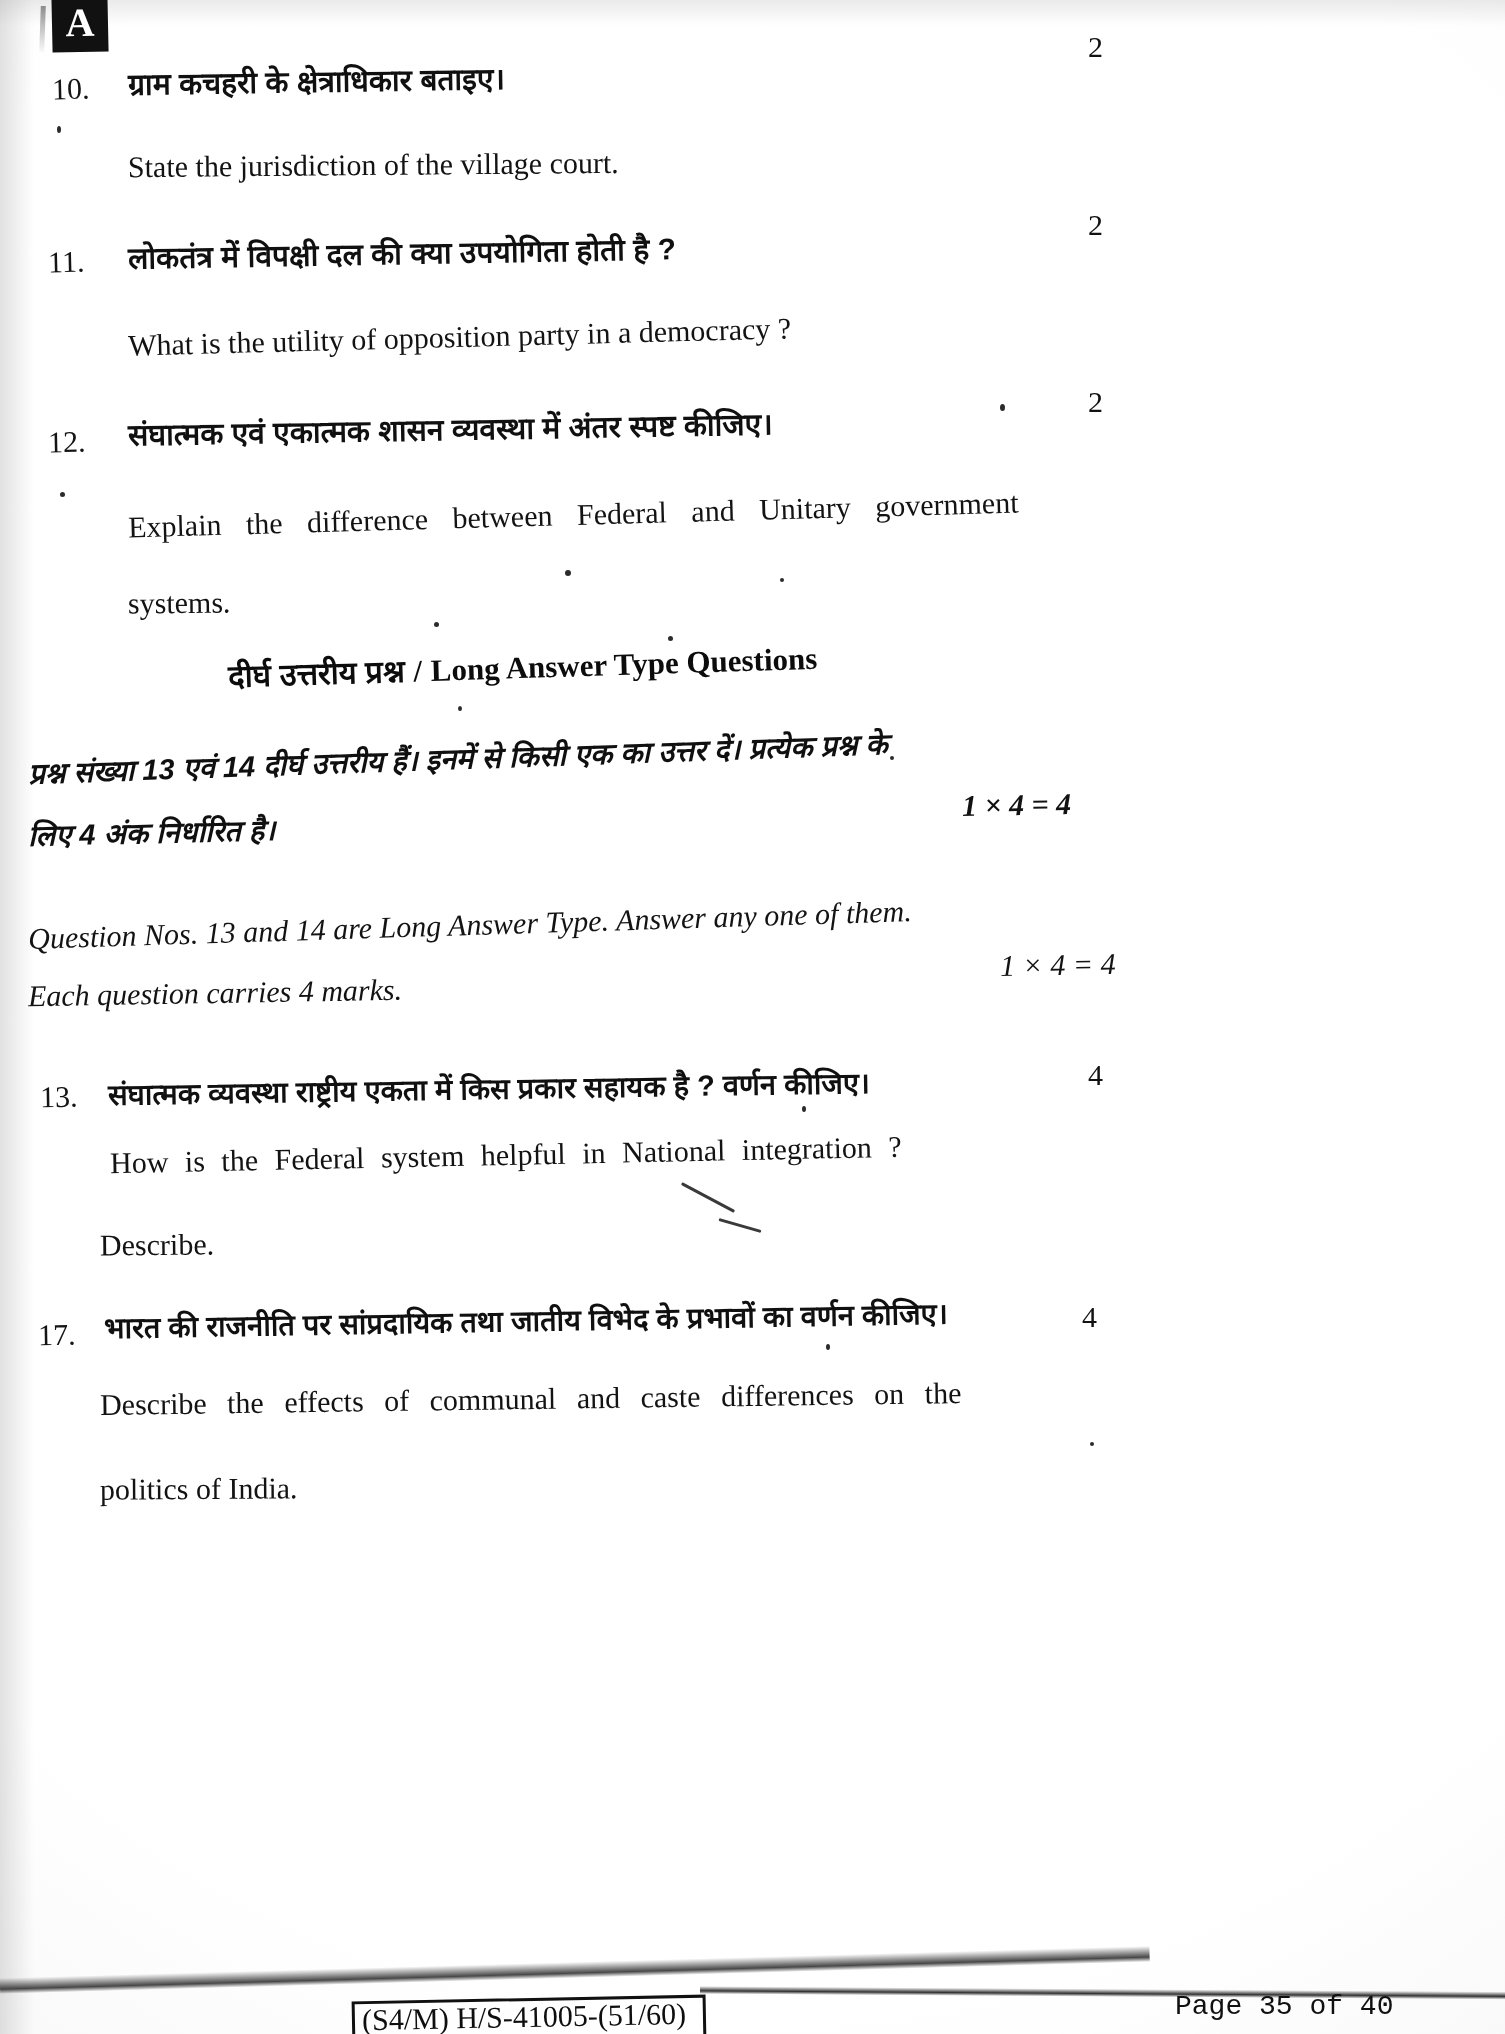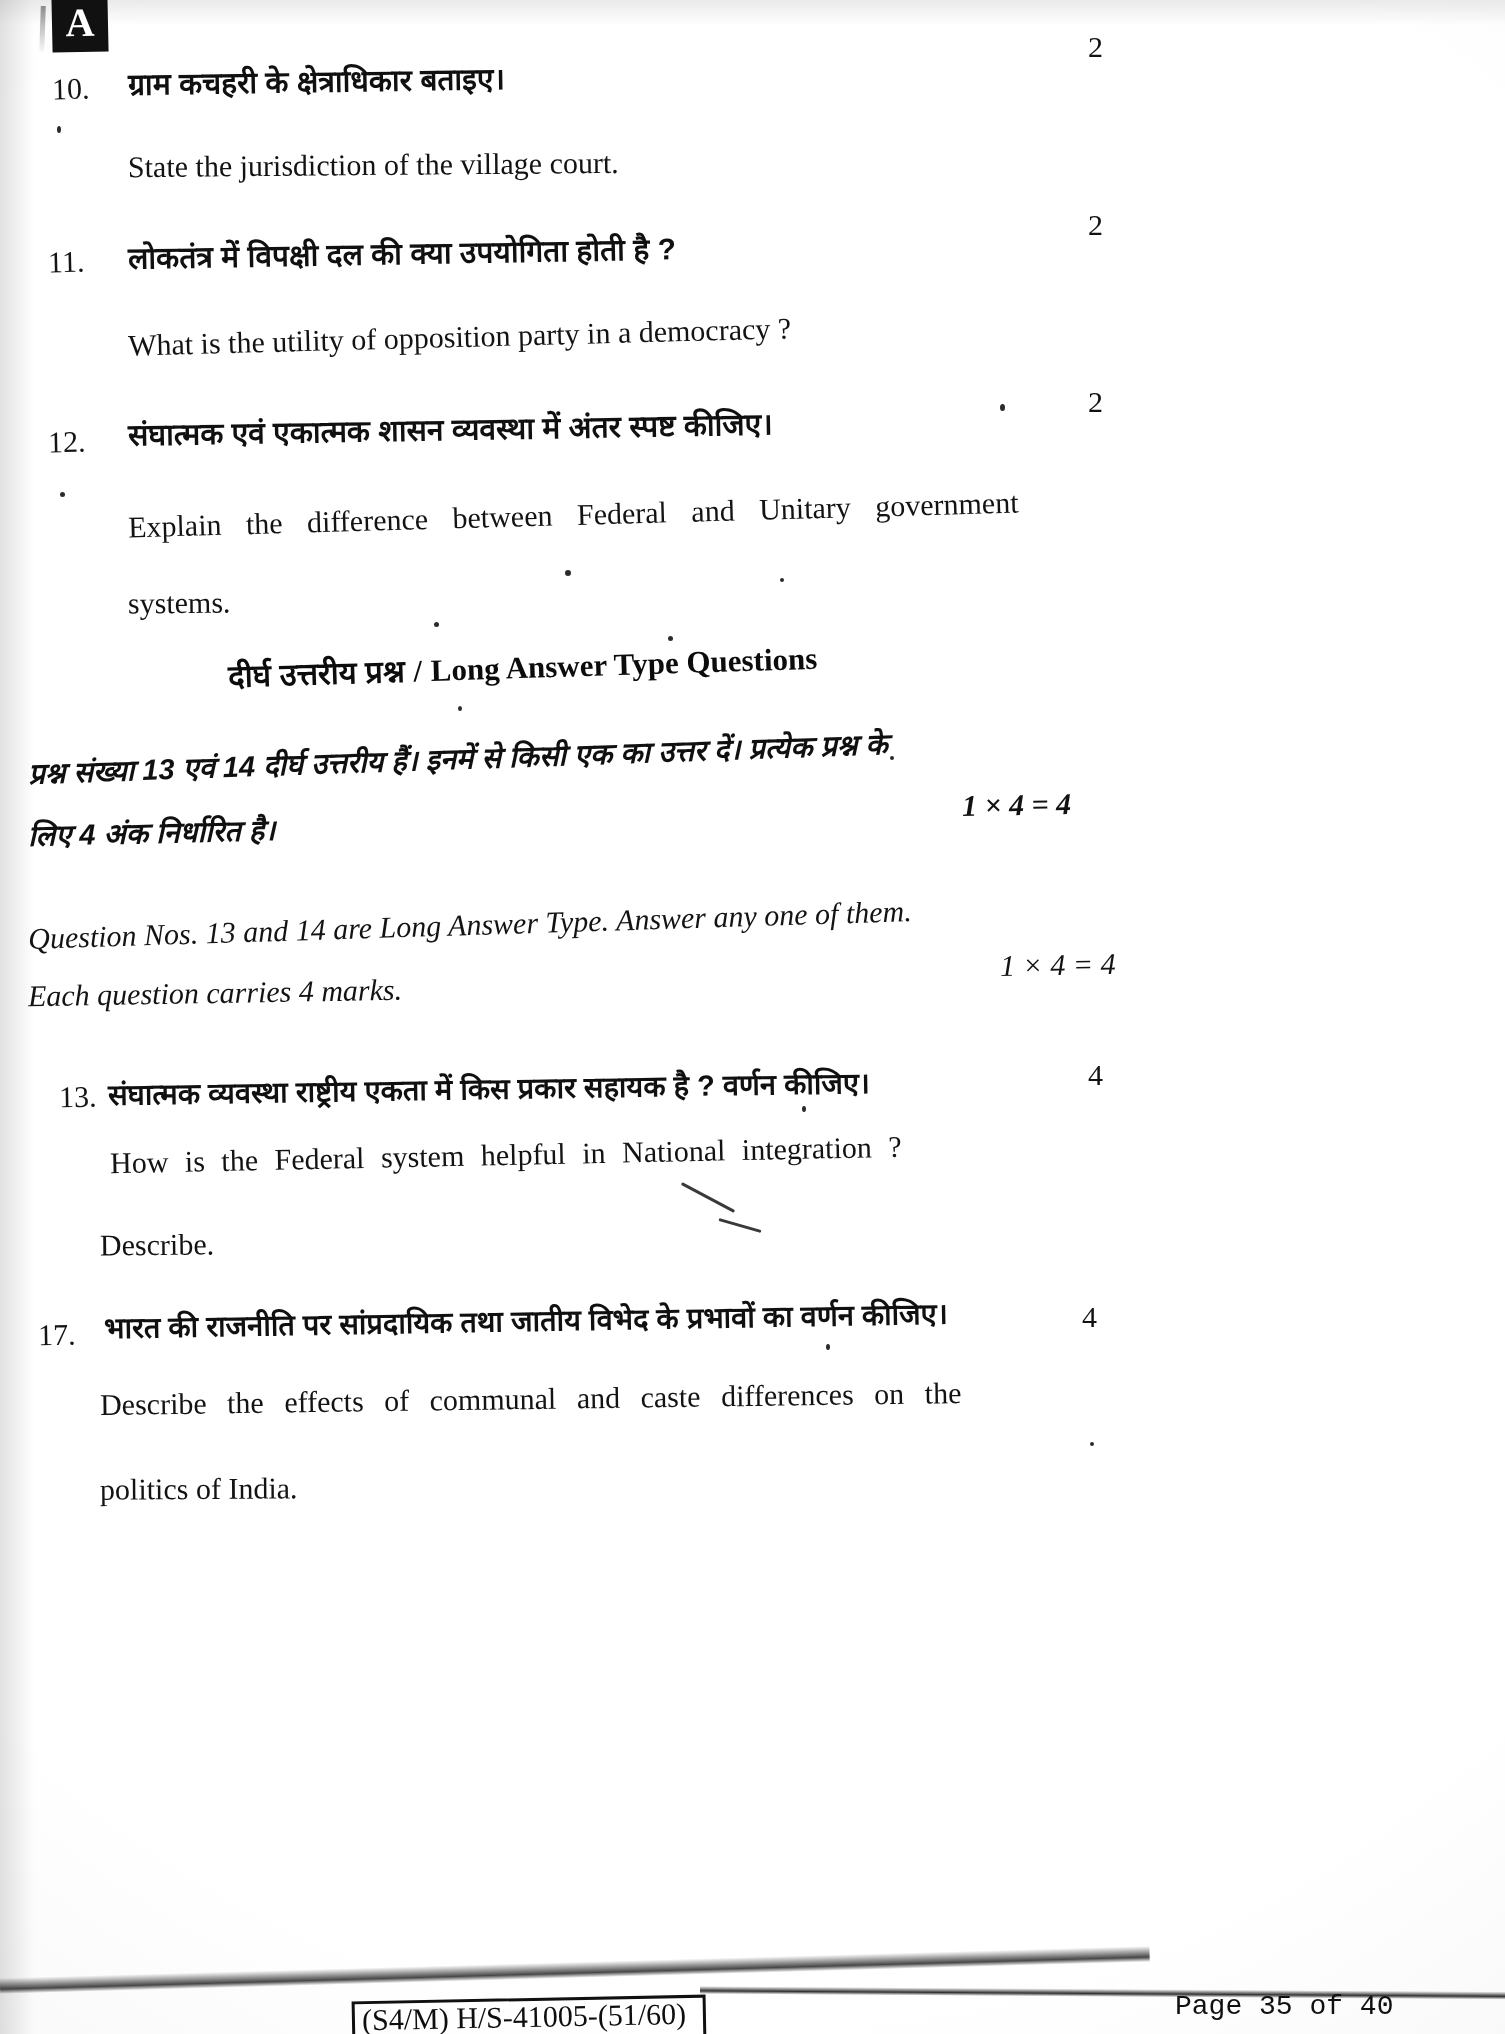--- a/index.html
+++ b/index.html
@@ -217,21 +217,21 @@
   </div>
 
   <div class="ln hindi-italic" style="left:28px; top:738px; transform:rotate(-2deg); font-size:29px;">प्रश्न संख्या 13 एवं 14 दीर्घ उत्तरीय हैं। इनमें से किसी एक का उत्तर दें। प्रत्येक प्रश्न के</div>
   <div class="ln hindi-italic" style="left:28px; top:812px; transform:rotate(-1.4deg); font-size:29px;">लिए 4 अंक निर्धारित है।</div>
   <div class="ln marks-bold-italic" style="left:962px; top:788px; transform:rotate(-1deg);">1 × 4 = 4</div>
 
   <div class="ln english-italic" style="left:28px; top:908px; transform:rotate(-1.8deg);">Question Nos. 13 and 14 are Long Answer Type. Answer any one of them.</div>
   <div class="ln english-italic" style="left:28px; top:976px; transform:rotate(-1deg);">Each question carries 4 marks.</div>
   <div class="ln english-italic" style="left:1000px; top:948px; transform:rotate(-1deg);">1 × 4 = 4</div>
 
-  <div class="qnum" style="left:59px; top:1080px; transform:rotate(-1deg);">13.</div>
+  <div class="qnum" style="left:40px; top:1080px; transform:rotate(-1deg);">13.</div>
   <div class="ln hindi" style="left:108px; top:1068px; transform:rotate(-0.9deg); font-size:29px;">संघात्मक व्यवस्था राष्ट्रीय एकता में किस प्रकार सहायक है ? वर्णन कीजिए।</div>
   <div class="ln marks" style="left:1088px; top:1058px;">4</div>
   <div class="ln english wide-2" style="left:110px; top:1138px; transform:rotate(-1.2deg);">How is the Federal system helpful in National integration ?</div>
   <div class="ln english" style="left:100px; top:1228px; transform:rotate(-0.6deg);">Describe.</div>
 
   <div class="qnum" style="left:38px; top:1318px; transform:rotate(-1deg);">17.</div>
   <div class="ln hindi" style="left:104px; top:1300px; transform:rotate(-1deg); font-size:29px;">भारत की राजनीति पर सांप्रदायिक तथा जातीय विभेद के प्रभावों का वर्णन कीजिए।</div>
   <div class="ln marks" style="left:1082px; top:1300px;">4</div>
   <div class="ln english wide-3" style="left:100px; top:1382px; transform:rotate(-0.8deg);">Describe the effects of communal and caste differences on the</div>
   <div class="ln english" style="left:100px; top:1472px; transform:rotate(-0.4deg);">politics of India.</div>

